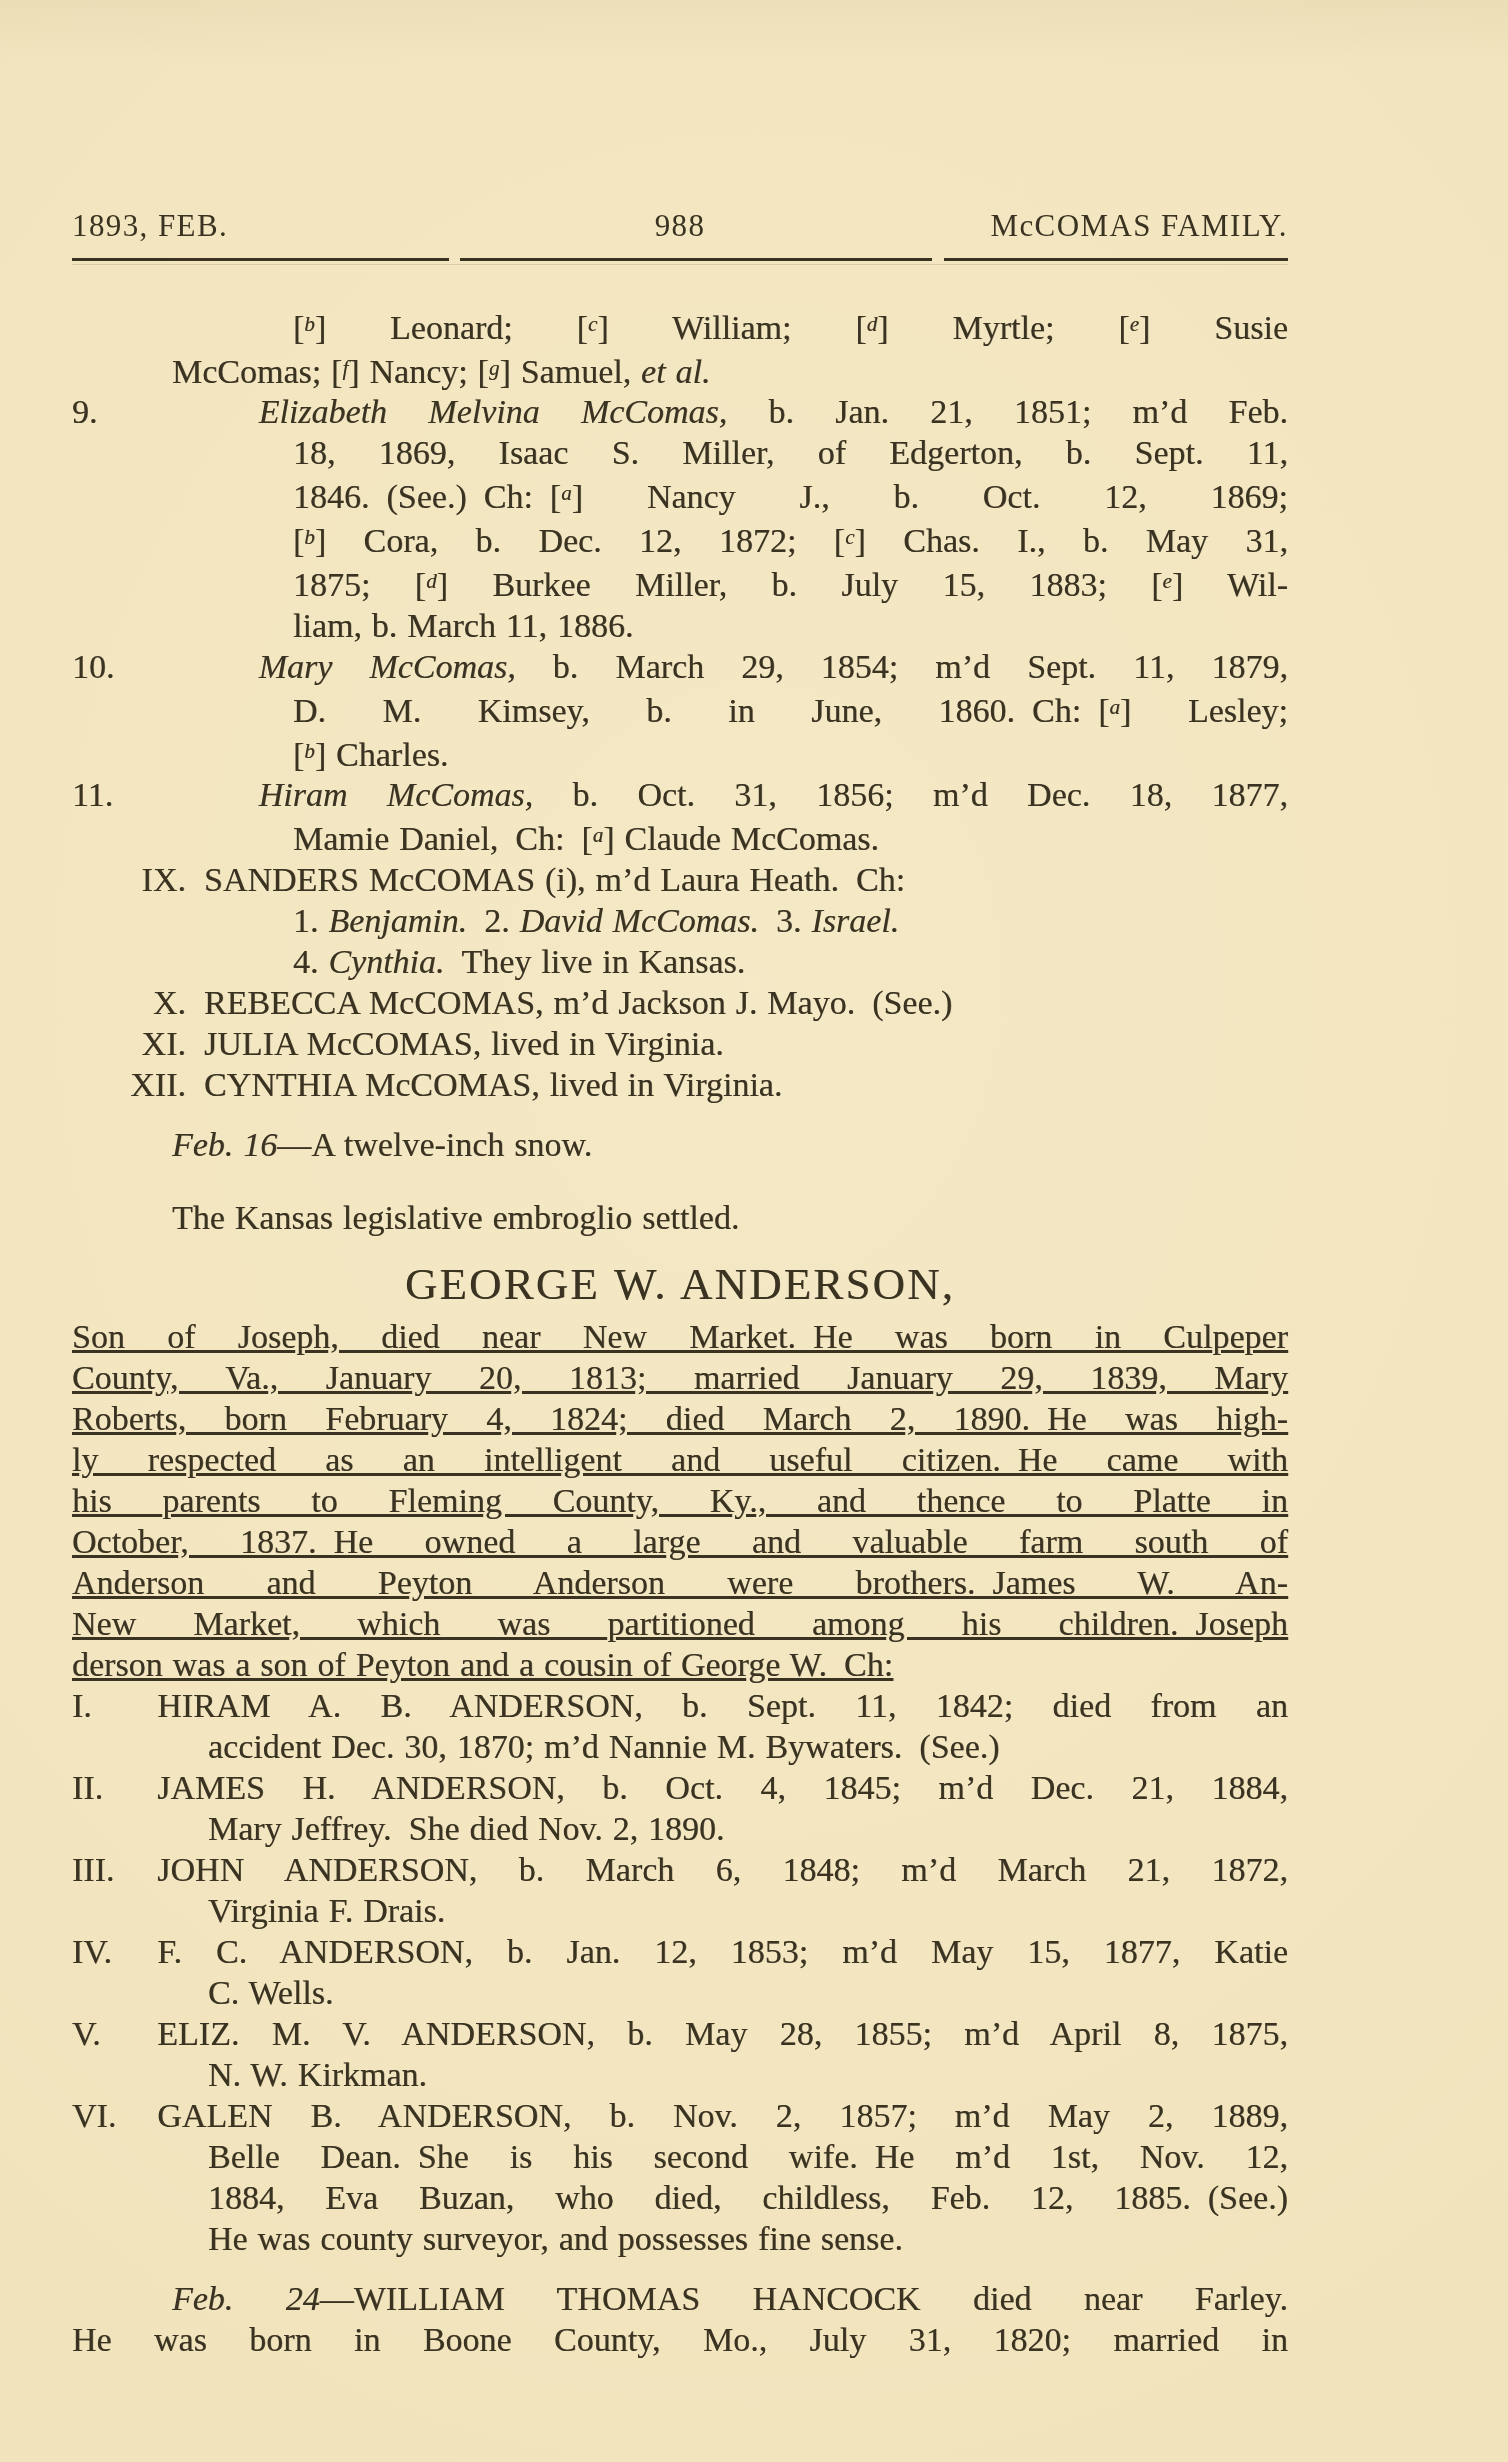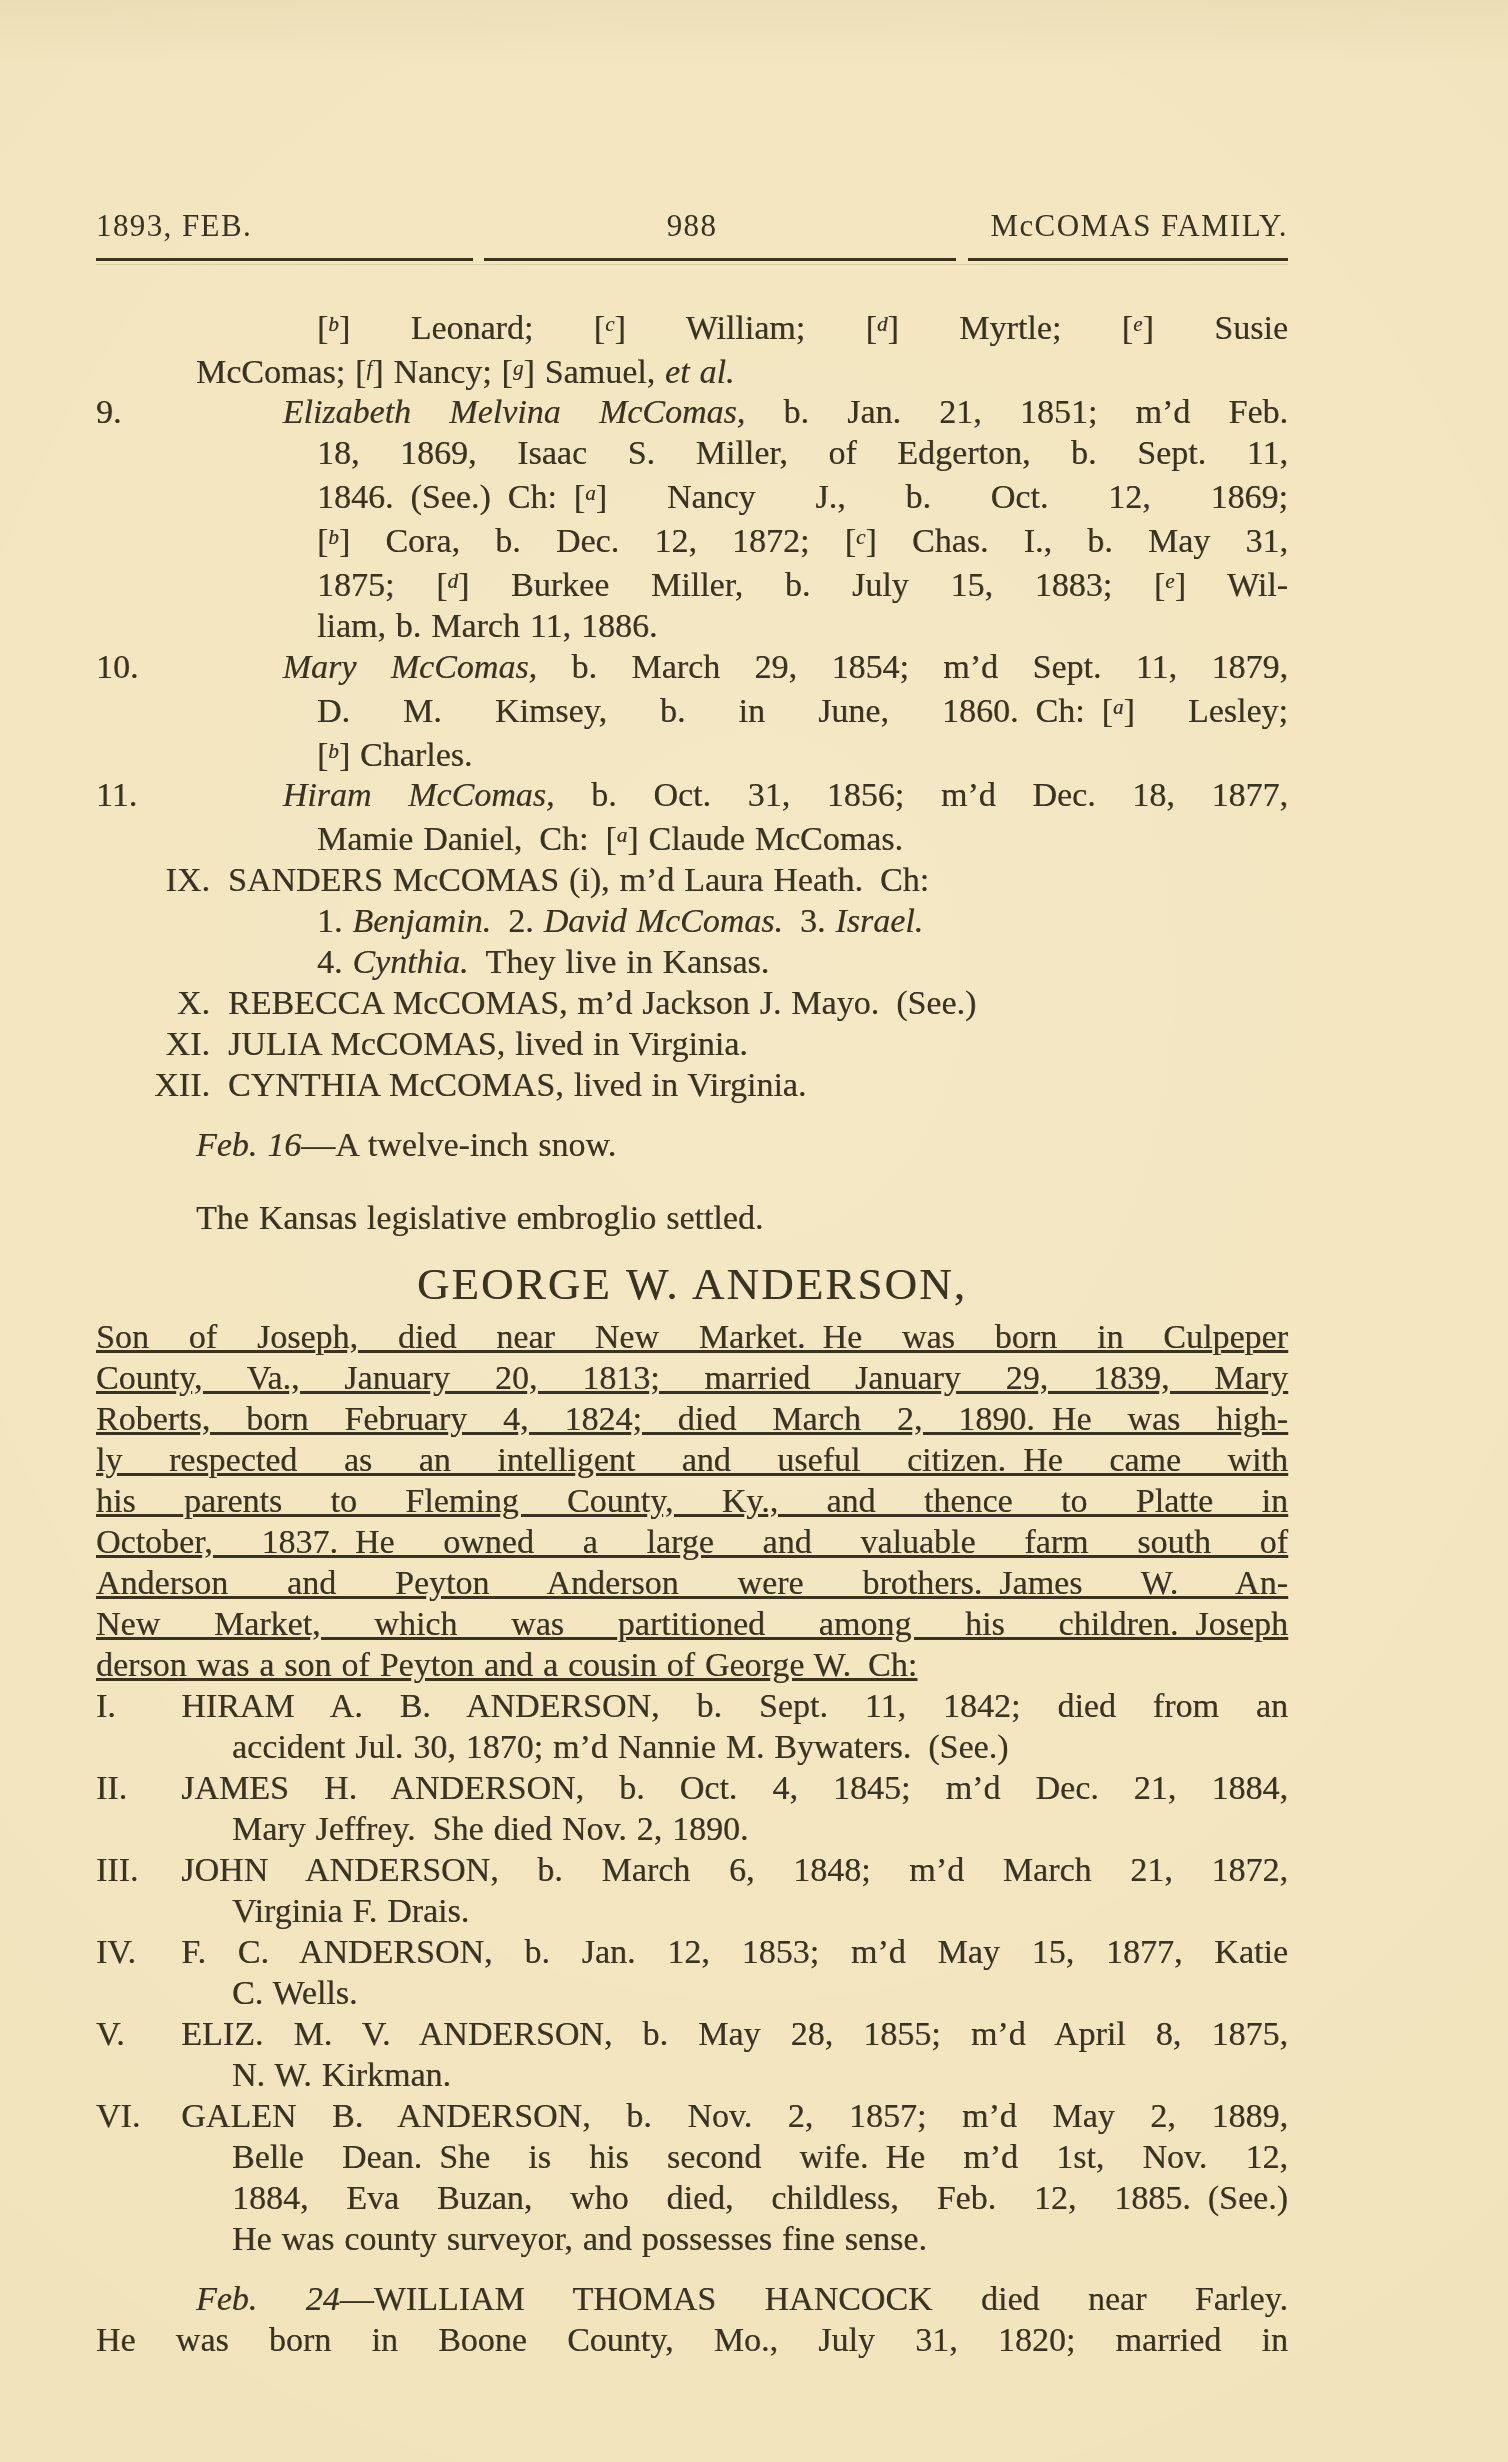--- a/index.html
+++ b/index.html
@@ -16,21 +16,21 @@
     position:relative;
     width:1509px;height:2462px;
     background:
       radial-gradient(ellipse 160% 120% at 50% 40%, rgba(255,250,230,.25), rgba(0,0,0,0) 60%),
       linear-gradient(180deg, rgba(120,95,40,.06) 0, rgba(0,0,0,0) 64px),
       var(--paper);
     color:var(--ink);
     overflow:hidden;
   }
   .inner{
-    padding:208px 118px 0 96px;
+    padding:208px 118px 0 72px;
     width:1406px;
   }
   
   .runhead{
     position:relative;
     height:40px;
     font-size:31px;
     letter-spacing:1.4px;
   }
   .rh-left{position:absolute;left:0;top:0;}
@@ -140,21 +140,21 @@
           <div class="line  jf"><span>Roberts, born February 4, 1824; died March 2, 1890. He was high-</span></div>
           <div class="line  jf"><span>ly respected as an intelligent and useful citizen. He came with</span></div>
           <div class="line  jf"><span>his parents to Fleming County, Ky., and thence to Platte in</span></div>
           <div class="line  jf"><span>October, 1837. He owned a large and valuable farm south of</span></div>
           <div class="line  jf"><span>Anderson and Peyton Anderson were brothers. James W. An-</span></div>
           <div class="line  jf"><span>New Market, which was partitioned among his children. Joseph</span></div>
           <div class="line"><span>derson was a son of Peyton and a cousin of George W. Ch:</span></div>
         </div>
         <div class="block">
           <div class="line  jf"><span class="lab lab-rom2">I.</span><span>HIRAM A. B. ANDERSON, b. Sept. 11, 1842; died from an</span></div>
-          <div class="line ind190"><span>accident Jul. 30, 1870; m’d Nannie M. Bywaters. (See.)</span></div>
+          <div class="line ind190"><span>accident Dec. 30, 1870; m’d Nannie M. Bywaters. (See.)</span></div>
         </div>
         <div class="block">
           <div class="line  jf"><span class="lab lab-rom2">II.</span><span>JAMES H. ANDERSON, b. Oct. 4, 1845; m’d Dec. 21, 1884,</span></div>
           <div class="line ind190"><span>Mary Jeffrey. She died Nov. 2, 1890.</span></div>
         </div>
         <div class="block">
           <div class="line  jf"><span class="lab lab-rom2">III.</span><span>JOHN ANDERSON, b. March 6, 1848; m’d March 21, 1872,</span></div>
           <div class="line ind190"><span>Virginia F. Drais.</span></div>
         </div>
         <div class="block">

